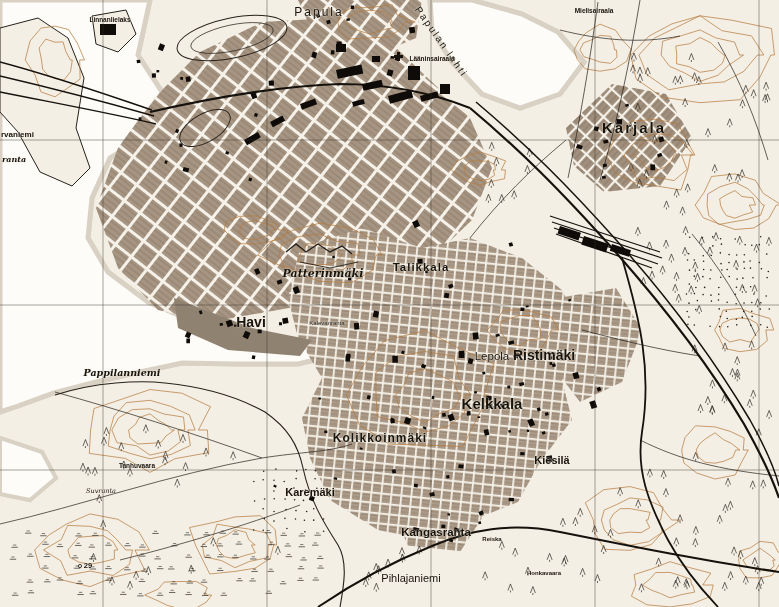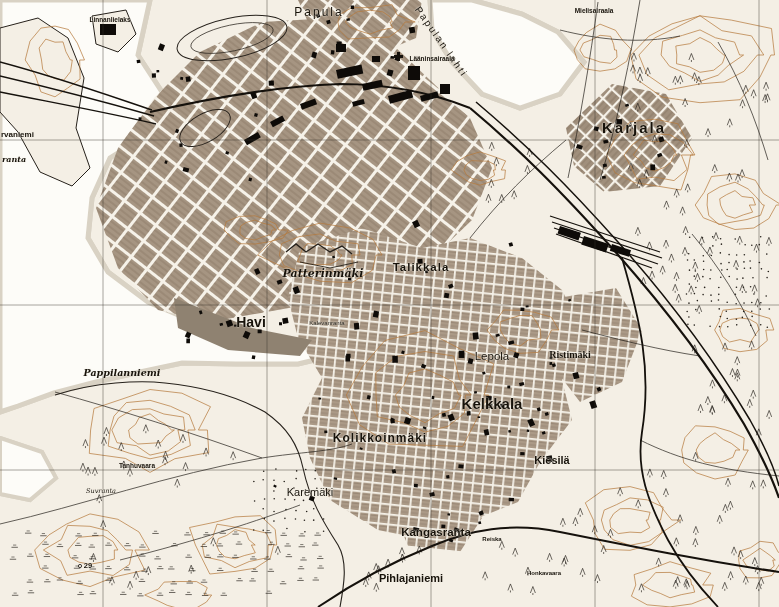--- a/index.html
+++ b/index.html
@@ -973,27 +973,27 @@
 
 <div id="labels-layer">
       <div class="map-label" style="left: 319px; top: 12px; font-size: 12px; font-weight: 400; letter-spacing: 2px; transform: translate(-50%, -50%);">Papula</div>
       <div class="map-label" style="left: 441px; top: 42px; font-size: 10px; font-weight: 400; letter-spacing: 2px; transform: translate(-50%, -50%) rotate(55deg);">Papulan lahti</div>
       <div class="map-label" style="left: 634px; top: 127px; font-size: 15px; font-weight: 600; letter-spacing: 2px; transform: translate(-50%, -50%);">Karjala</div>
       <div class="map-label it serif" style="left: 323px; top: 273px; font-size: 11px; font-weight: 600; transform: translate(-50%, -50%);">Patterinmäki</div>
       <div class="map-label" style="left: 421px; top: 268px; font-size: 11.5px; font-weight: 600; letter-spacing: 1px; transform: translate(-50%, -50%);">Talikkala</div>
       <div class="map-label" style="left: 231px; top: 322px; font-size: 14px; font-weight: 600; transform: translate(-50%, -50%); margin-left: 20px;">Havi</div>
       <div class="map-label it serif" style="left: 122px; top: 373px; font-size: 9.5px; font-weight: 600; transform: translate(-50%, -50%);">Pappilanniemi</div>
       <div class="map-label" style="left: 492px; top: 357px; font-size: 11.5px; font-weight: 400; transform: translate(-50%, -50%);">Lepola</div>
-      <div class="map-label" style="left: 570px; top: 355px; font-size: 10px; font-weight: 600; transform: translate(-50%, -50%); font-family: Liberation Serif, serif;">Ristimäki</div>
+      <div class="map-label" style="left: 544px; top: 355px; font-size: 14px; font-weight: 600; transform: translate(-50%, -50%);">Ristimäki</div>
       <div class="map-label" style="left: 492px; top: 403px; font-size: 15px; font-weight: 600; transform: translate(-50%, -50%);">Kelkkala</div>
       <div class="map-label" style="left: 380px; top: 438px; font-size: 12px; font-weight: 600; letter-spacing: 1px; transform: translate(-50%, -50%);">Kolikkoinmäki</div>
       <div class="map-label" style="left: 552px; top: 460px; font-size: 11px; font-weight: 600; transform: translate(-50%, -50%);">Kiesilä</div>
-      <div class="map-label" style="left: 310px; top: 492px; font-size: 11px; font-weight: 400; transform: translate(-50%, -50%);">Karemäki</div>
+      <div class="map-label" style="left: 310px; top: 492px; font-size: 11px; font-weight: 700; transform: translate(-50%, -50%);">Karemäki</div>
       <div class="map-label" style="left: 436px; top: 533px; font-size: 11.5px; font-weight: 600; transform: translate(-50%, -50%);">Kangasranta</div>
-      <div class="map-label" style="left: 411px; top: 578px; font-size: 11px; font-weight: 700; transform: translate(-50%, -50%);">Pihlajaniemi</div>
+      <div class="map-label" style="left: 411px; top: 578px; font-size: 11px; font-weight: 400; transform: translate(-50%, -50%);">Pihlajaniemi</div>
       <div class="map-label" style="left: 1px; top: 135px; font-size: 8px; font-weight: 600; transform: translateY(-50%);">rvaniemi</div>
       <div class="map-label it serif" style="left: 2px; top: 159px; font-size: 8px; font-weight: 600; transform: translateY(-50%);">ranta</div>
       <div class="map-label" style="left: 594px; top: 11px; font-size: 6.5px; font-weight: 600; transform: translate(-50%, -50%);">Mielisairaala</div>
       <div class="map-label" style="left: 432px; top: 59px; font-size: 6.5px; font-weight: 600; transform: translate(-50%, -50%);">Lääninsairaala</div>
       <div class="map-label" style="left: 110px; top: 20px; font-size: 6.5px; font-weight: 600; transform: translate(-50%, -50%);">Linnanlielaks</div>
       <div class="map-label" style="left: 137px; top: 466px; font-size: 6.5px; font-weight: 600; transform: translate(-50%, -50%);">Tanhuvaara</div>
       <div class="map-label it serif" style="left: 101px; top: 491px; font-size: 6.5px; font-weight: 400; transform: translate(-50%, -50%);">Suvranta</div>
       <div class="map-label" style="left: 88px; top: 566px; font-size: 7.5px; font-weight: 600; transform: translate(-50%, -50%);">29</div>
       <div class="map-label" style="left: 492px; top: 539px; font-size: 6px; font-weight: 600; transform: translate(-50%, -50%);">Reiska</div>
       <div class="map-label" style="left: 544px; top: 573px; font-size: 6px; font-weight: 600; transform: translate(-50%, -50%);">Honkavaara</div>

